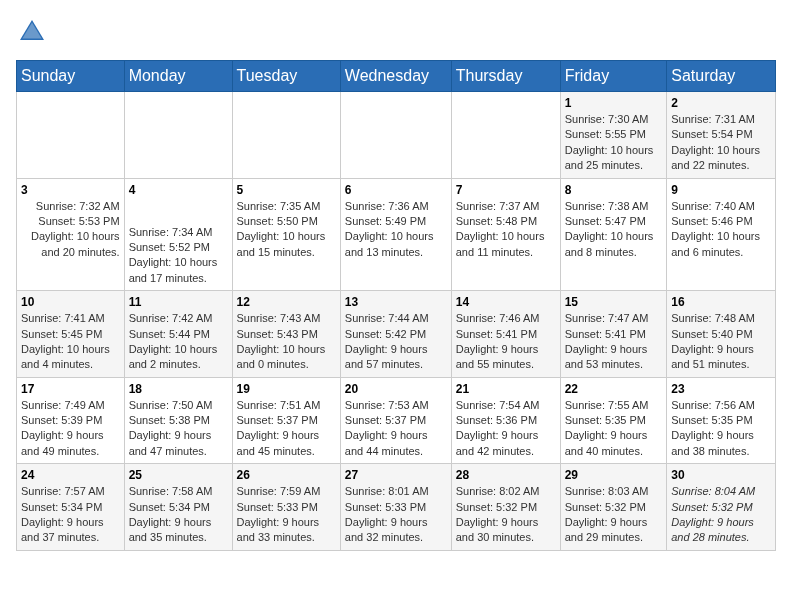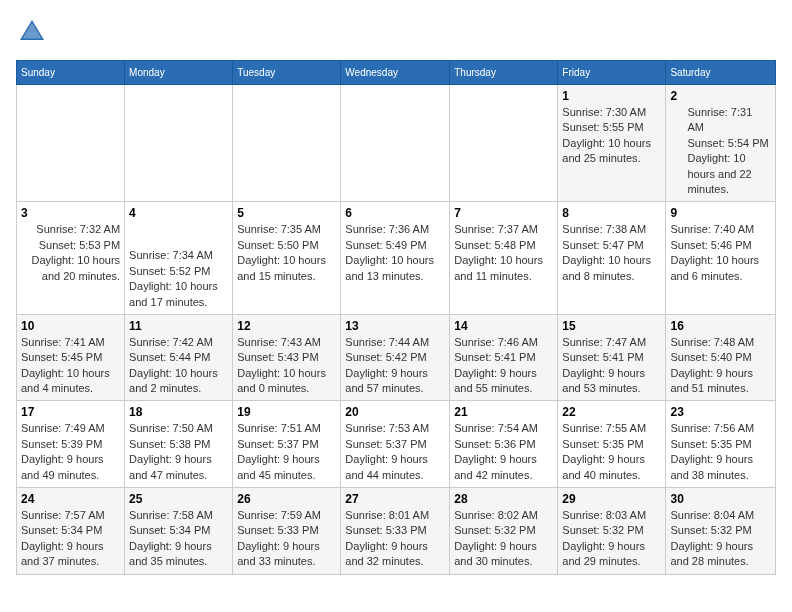--- a/index.html
+++ b/index.html
@@ -48,21 +48,21 @@
       font-size: 11px;
     }
     .calendar thead tr {
       background: #2a6db5;
       color: #fff;
     }
     .calendar thead th {
       padding: 6px 4px;
       text-align: left;
       font-weight: normal;
-      font-size: 10px;
+      font-size: 16px;
       border: 1px solid #1a5a9a;
     }
     .calendar tbody td {
       border: 1px solid #ccc;
       vertical-align: top;
       padding: 4px;
       width: 113px;
       min-height: 80px;
       background: #fff;
     }
@@ -125,21 +125,21 @@
         <td class="empty"></td>
         <td class="empty"></td>
         <td>
           <span class="day-num">1</span>
           <div class="day-info" style="white-space: pre-line;">Sunrise: 7:30 AM
 Sunset: 5:55 PM
 Daylight: 10 hours and 25 minutes.</div>
         </td>
         <td>
           <span class="day-num">2</span>
-          <div class="day-info" style="white-space: pre-line; margin-left: 17px;">Sunrise: 7:31 AM
+          <div class="day-info" style="white-space: pre-line;">Sunrise: 7:31 AM
 Sunset: 5:54 PM
 Daylight: 10 hours and 22 minutes.</div>
         </td>
       </tr>
       <tr>
         <td>
           <span class="day-num">3</span>
           <div class="day-info" style="white-space: pre-line; text-align: right;">Sunrise: 7:32 AM
 Sunset: 5:53 PM
 Daylight: 10 hours and 20 minutes.</div>
@@ -301,19 +301,19 @@
 Daylight: 9 hours and 30 minutes.</div>
         </td>
         <td>
           <span class="day-num">29</span>
           <div class="day-info" style="white-space: pre-line;">Sunrise: 8:03 AM
 Sunset: 5:32 PM
 Daylight: 9 hours and 29 minutes.</div>
         </td>
         <td>
           <span class="day-num">30</span>
-          <div class="day-info" style="white-space: pre-line;">Sunrise: 8:04 AM
+          <div class="day-info" style="white-space: pre-line; font-style: italic;">Sunrise: 8:04 AM
 Sunset: 5:32 PM
 Daylight: 9 hours and 28 minutes.</div>
         </td>
       </tr>
     </tbody>
 </table>
 
 </body></html>

